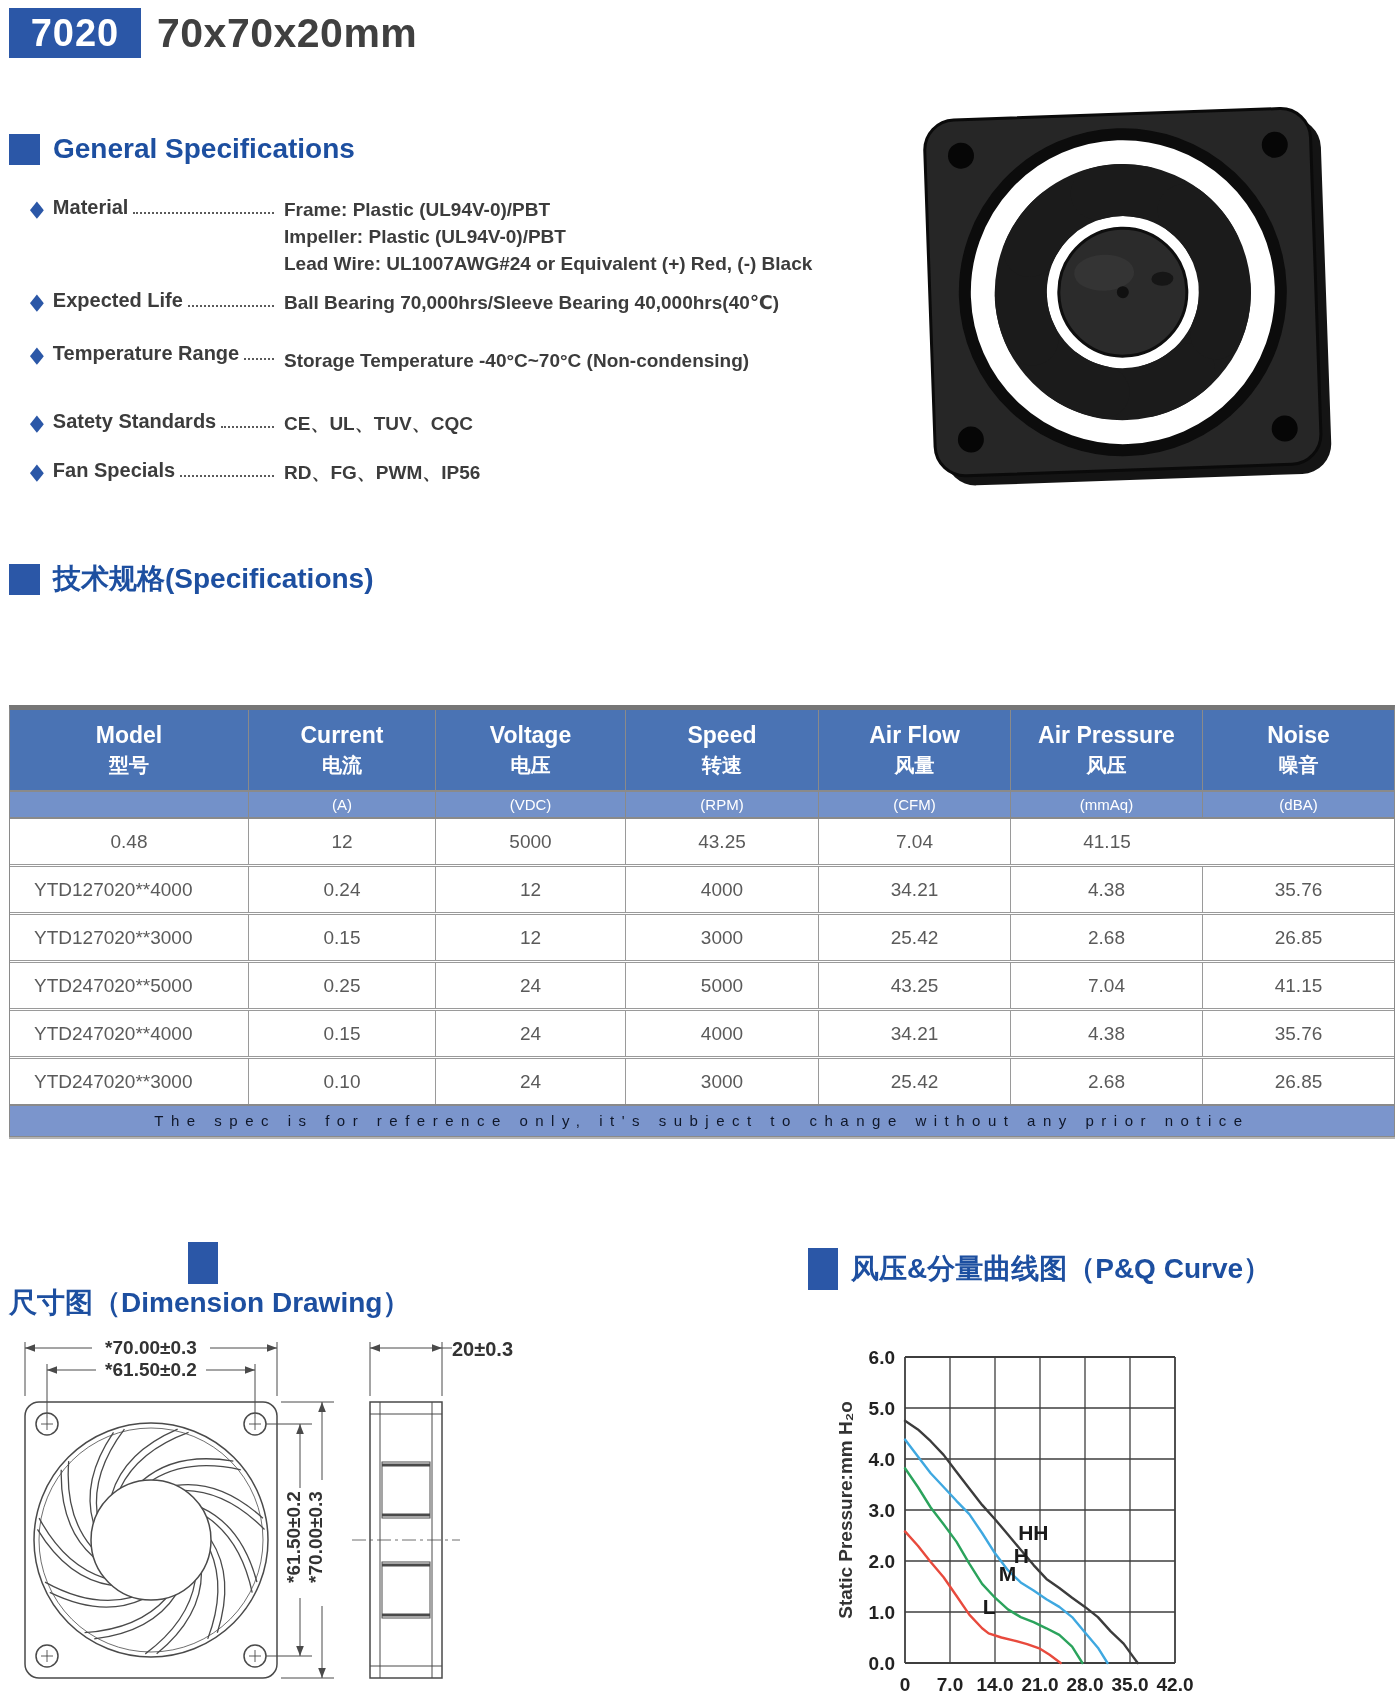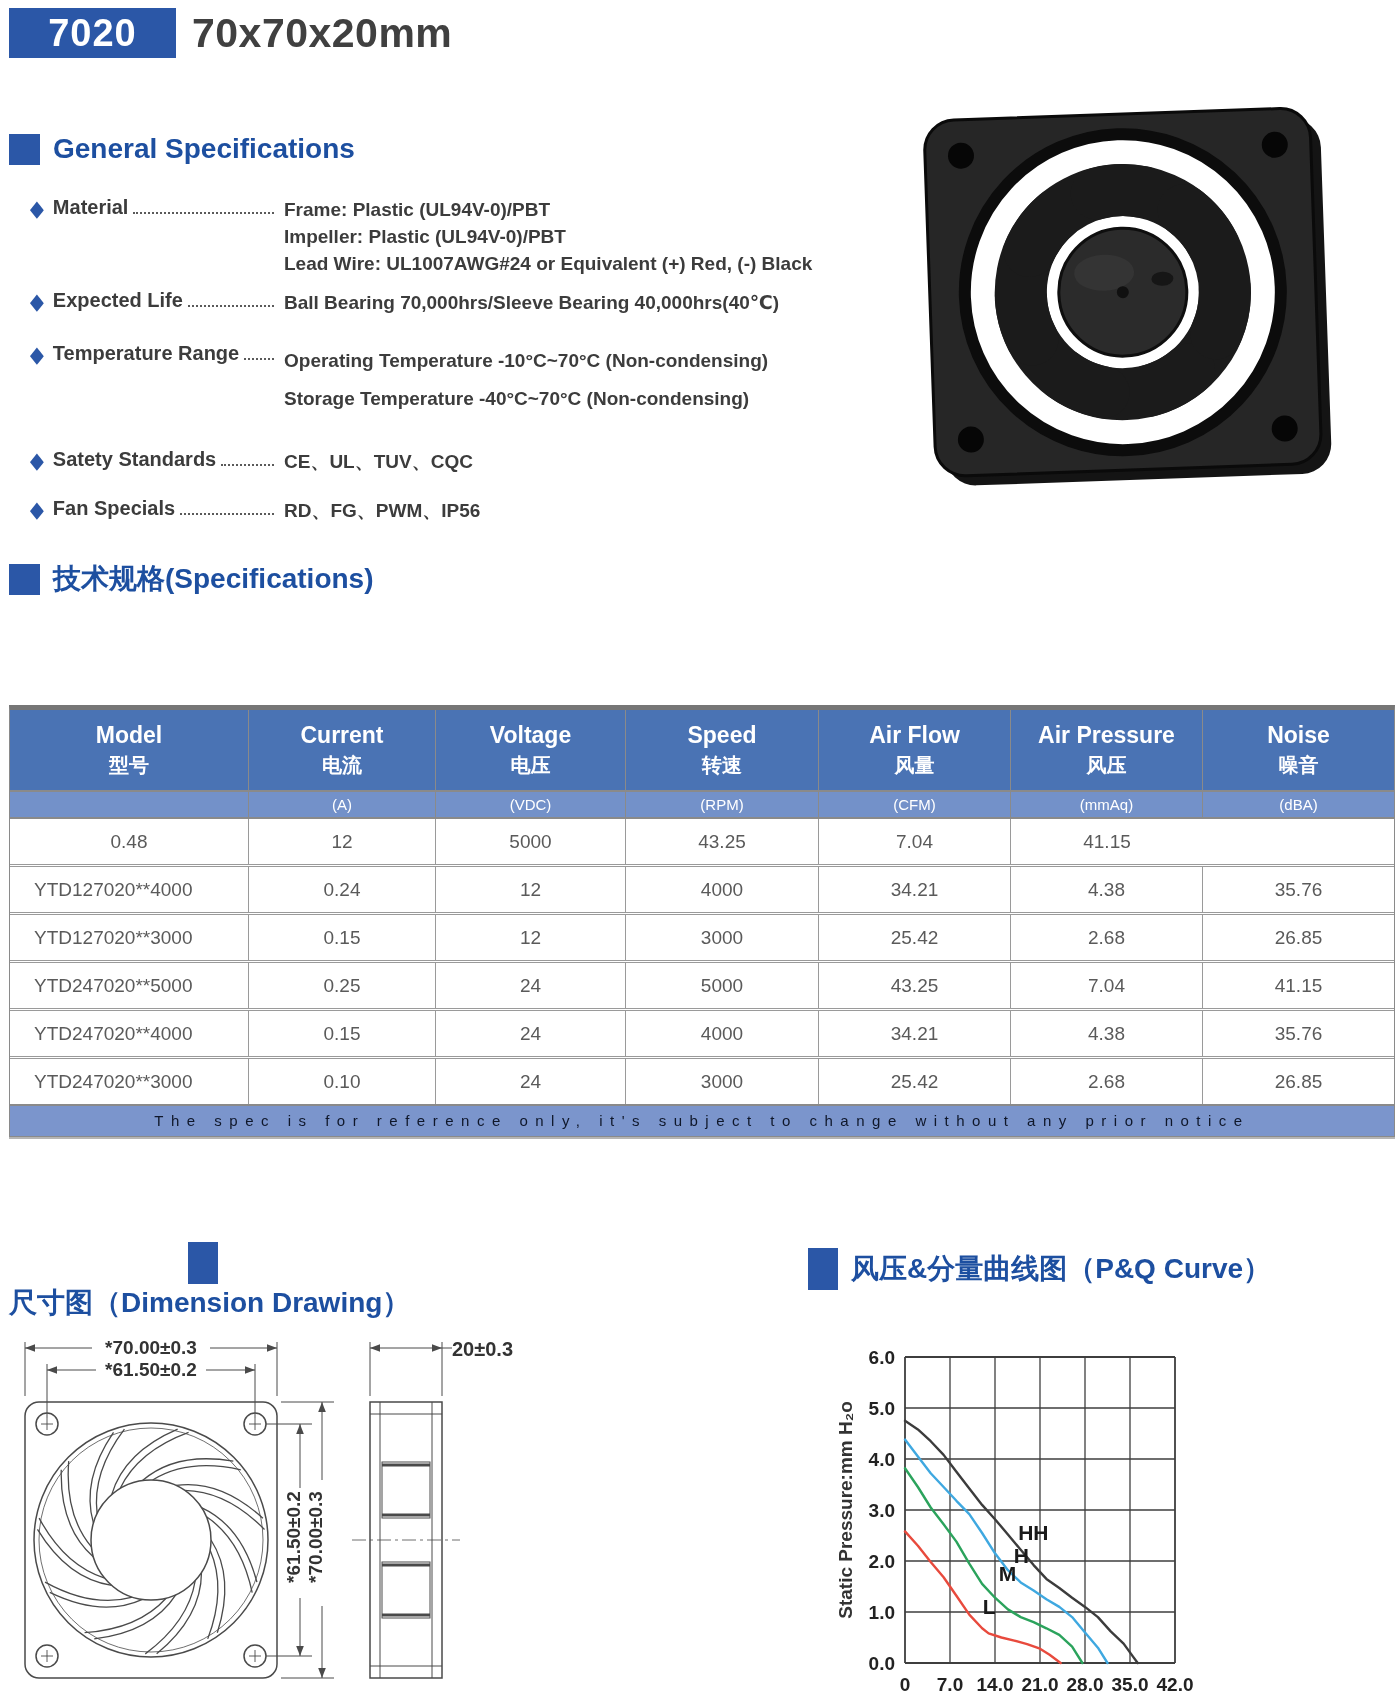--- a/index.html
+++ b/index.html
@@ -1,21 +1,21 @@
 <!DOCTYPE html>
 <html><head>
 <meta charset="utf-8">
 <style>
   html,body{margin:0;padding:0;background:#fff;}
   .page{position:relative;width:1400px;height:1699px;background:#ffffff;overflow:hidden;
         font-family:"Liberation Sans","DejaVu Sans",sans-serif;color:#3c3c3c;}
 
   
   .hdr{position:absolute;left:9px;top:8px;display:flex;align-items:center;}
-  .hdr-box{width:167px;height:50px;background:#2b57a7;color:#fff;font-size:38px;font-weight:bold;
+  .hdr-box{width:132px;height:50px;background:#2b57a7;color:#fff;font-size:38px;font-weight:bold;
            display:flex;align-items:center;justify-content:center;letter-spacing:1px;}
   .hdr-size{margin-left:16px;font-size:41px;font-weight:bold;color:#404040;letter-spacing:0.5px;}
 
   
   .sec-head{position:absolute;display:flex;align-items:center;color:#1d4fa0;font-weight:bold;}
   .sec-sq{background:#2b57a7;width:31px;height:31px;margin-right:13px;flex:0 0 auto;}
   .sec-sq.tall{width:30px;height:42px;}
   .sec-title{font-size:28px;font-weight:bold;white-space:nowrap;text-align:center;}
 
   
@@ -90,21 +90,20 @@
           <div class="spec-val">Ball Bearing 70,000hrs/Sleeve Bearing 40,000hrs(40℃)</div>
         </div>
       </div>
       <div class="spec-item spread" style="margin-top: 26px;">
         <div class="spec-left">
           <span class="diamond">◆</span>
           <span class="spec-label">Temperature Range</span>
           <span class="spec-dots"></span>
         </div>
         <div class="spec-vals">
-          <div class="spec-val">Operating Temperature -10°C~70°C (Non-condensing)</div>
           <div class="spec-val">Storage Temperature -40°C~70°C (Non-condensing)</div>
         </div>
       </div>
       <div class="spec-item" style="margin-top: 30px;">
         <div class="spec-left">
           <span class="diamond">◆</span>
           <span class="spec-label">Satety Standards</span>
           <span class="spec-dots"></span>
         </div>
         <div class="spec-vals">

